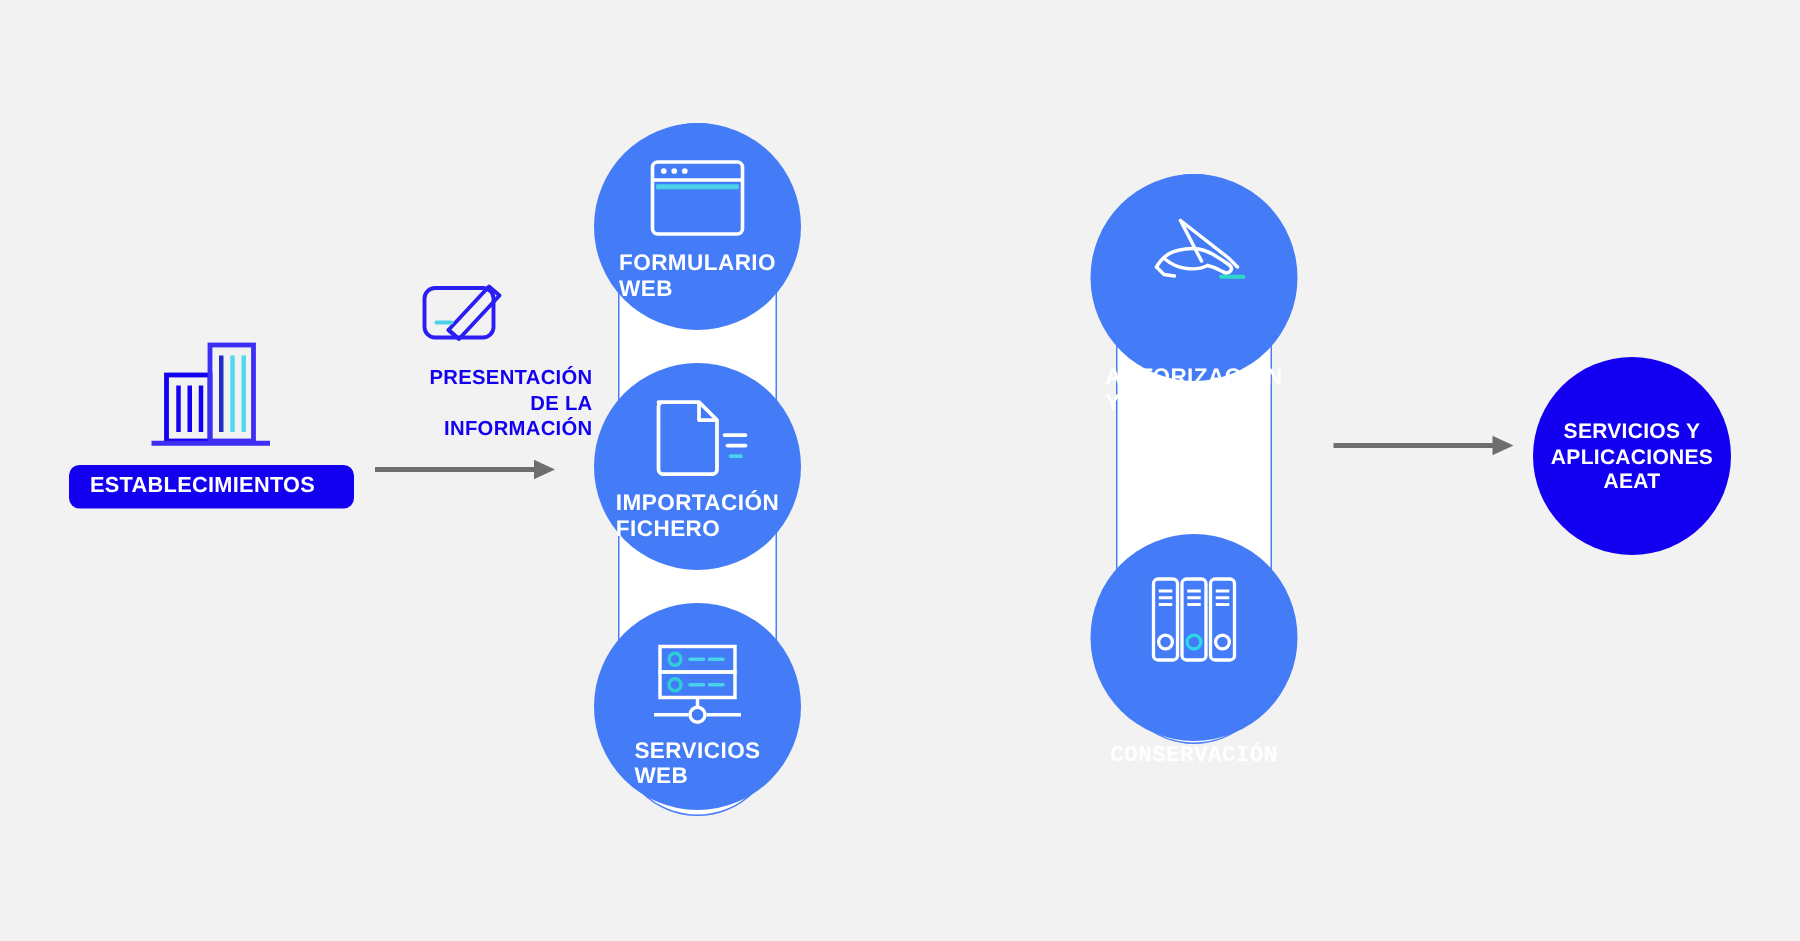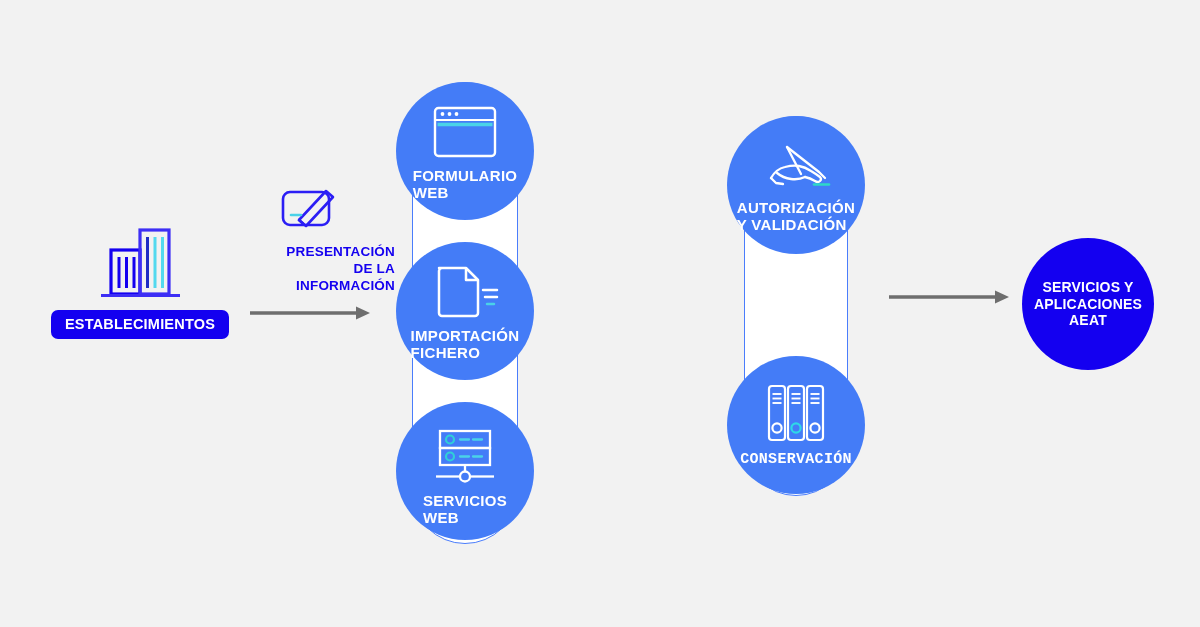--- a/index.html
+++ b/index.html
@@ -40,21 +40,21 @@
     align-items: flex-end;
     justify-content: center;
   }
   #establecimientos-pill {
     display: inline-block;
     background: #1400f0;
     color: #ffffff;
     font-size: 14.5px;
     font-weight: bold;
     letter-spacing: 0.2px;
-    padding: 7px 14px 7px 14px;
+    padding: 7px 26px 7px 14px;
     border-radius: 7px;
     margin-top: 8px;
     white-space: nowrap;
     line-height: 1;
   }
 
   
   .connector {
     position: absolute;
     text-align: center;
@@ -144,20 +144,21 @@
   
   #pill-group-b { left: 718px; top: 112px; width: 160px; height: 390px; }
   #pill-shell-b {
     left: 26px; top: 4px;
     width: 104px; height: 380px;
     border-radius: 52px;
   }
   .circle-b {
     width: 138px; height: 138px;
     left: 9px;
+    gap: 44px;
   }
   #node-autorizacion { top: 4px; }
   #node-conservacion { top: 244px; }
 
   #node-autorizacion .node-icon { margin-top: 25px; height: 52px; }
   #node-autorizacion .node-label { margin-top: 6px; }
   #node-conservacion .node-icon { margin-top: 27px; height: 60px; }
   #node-conservacion .node-label { margin-top: 8px; font-family: Liberation Mono, monospace; }
 
   

